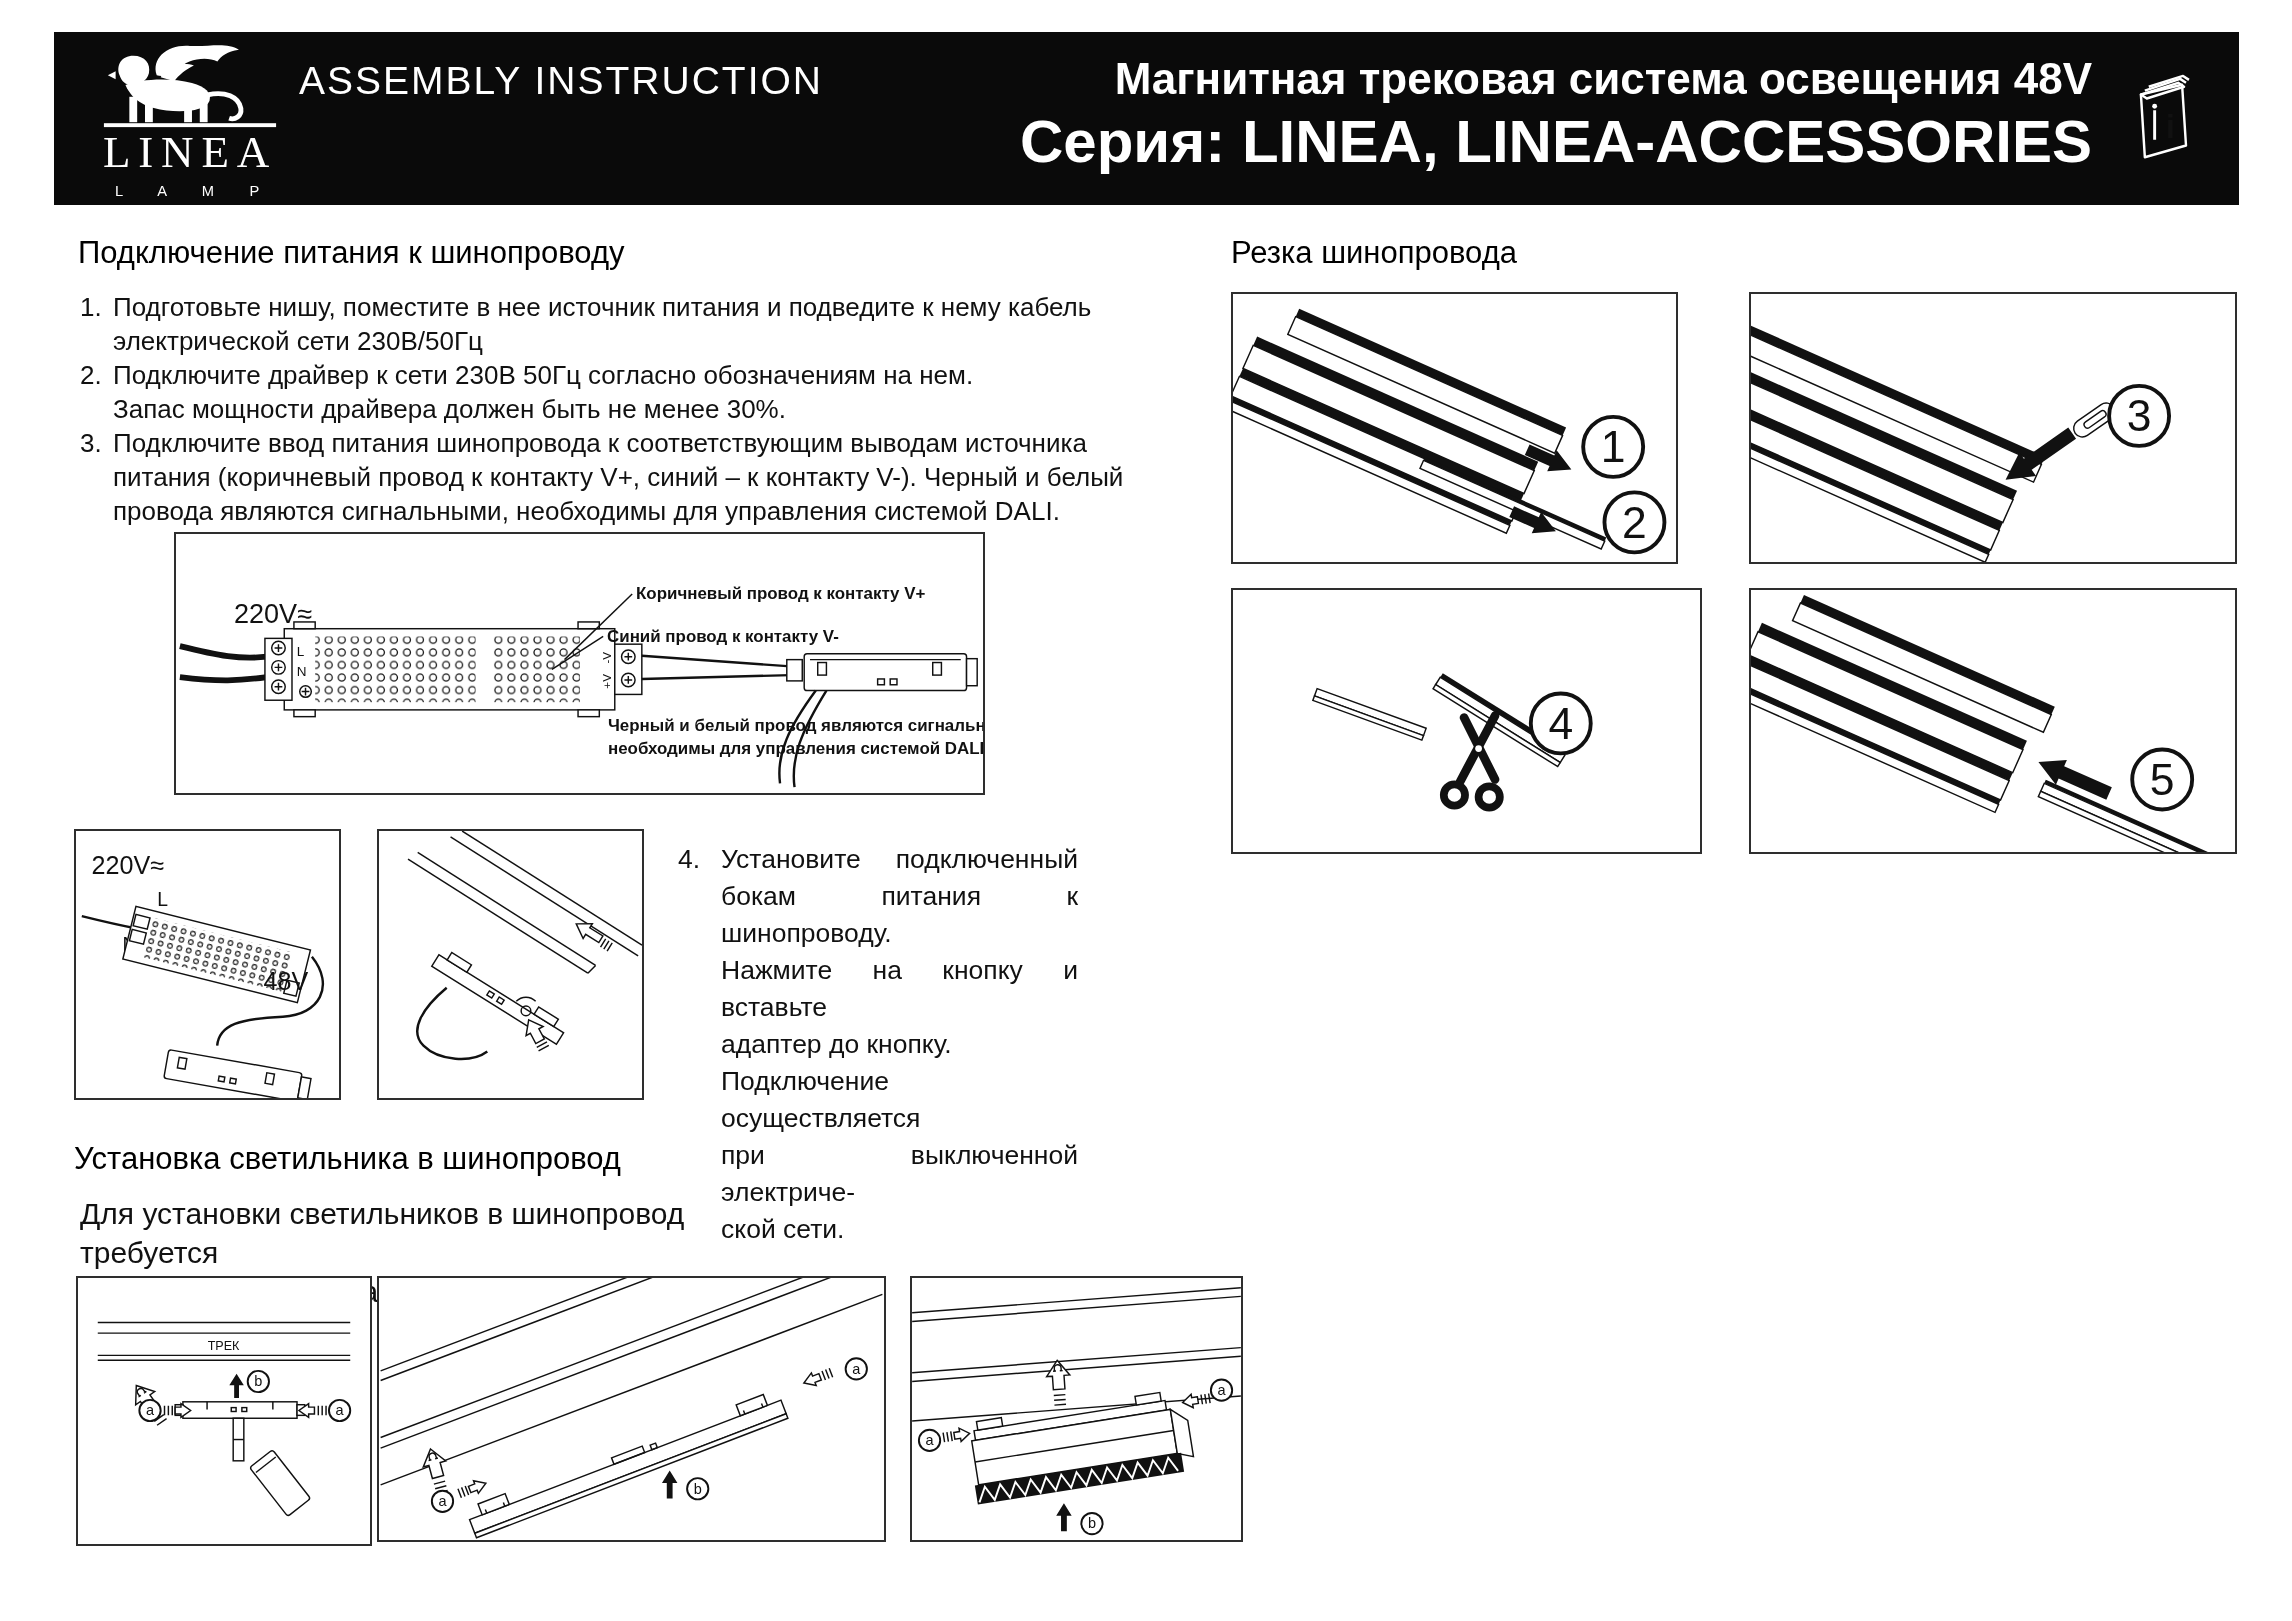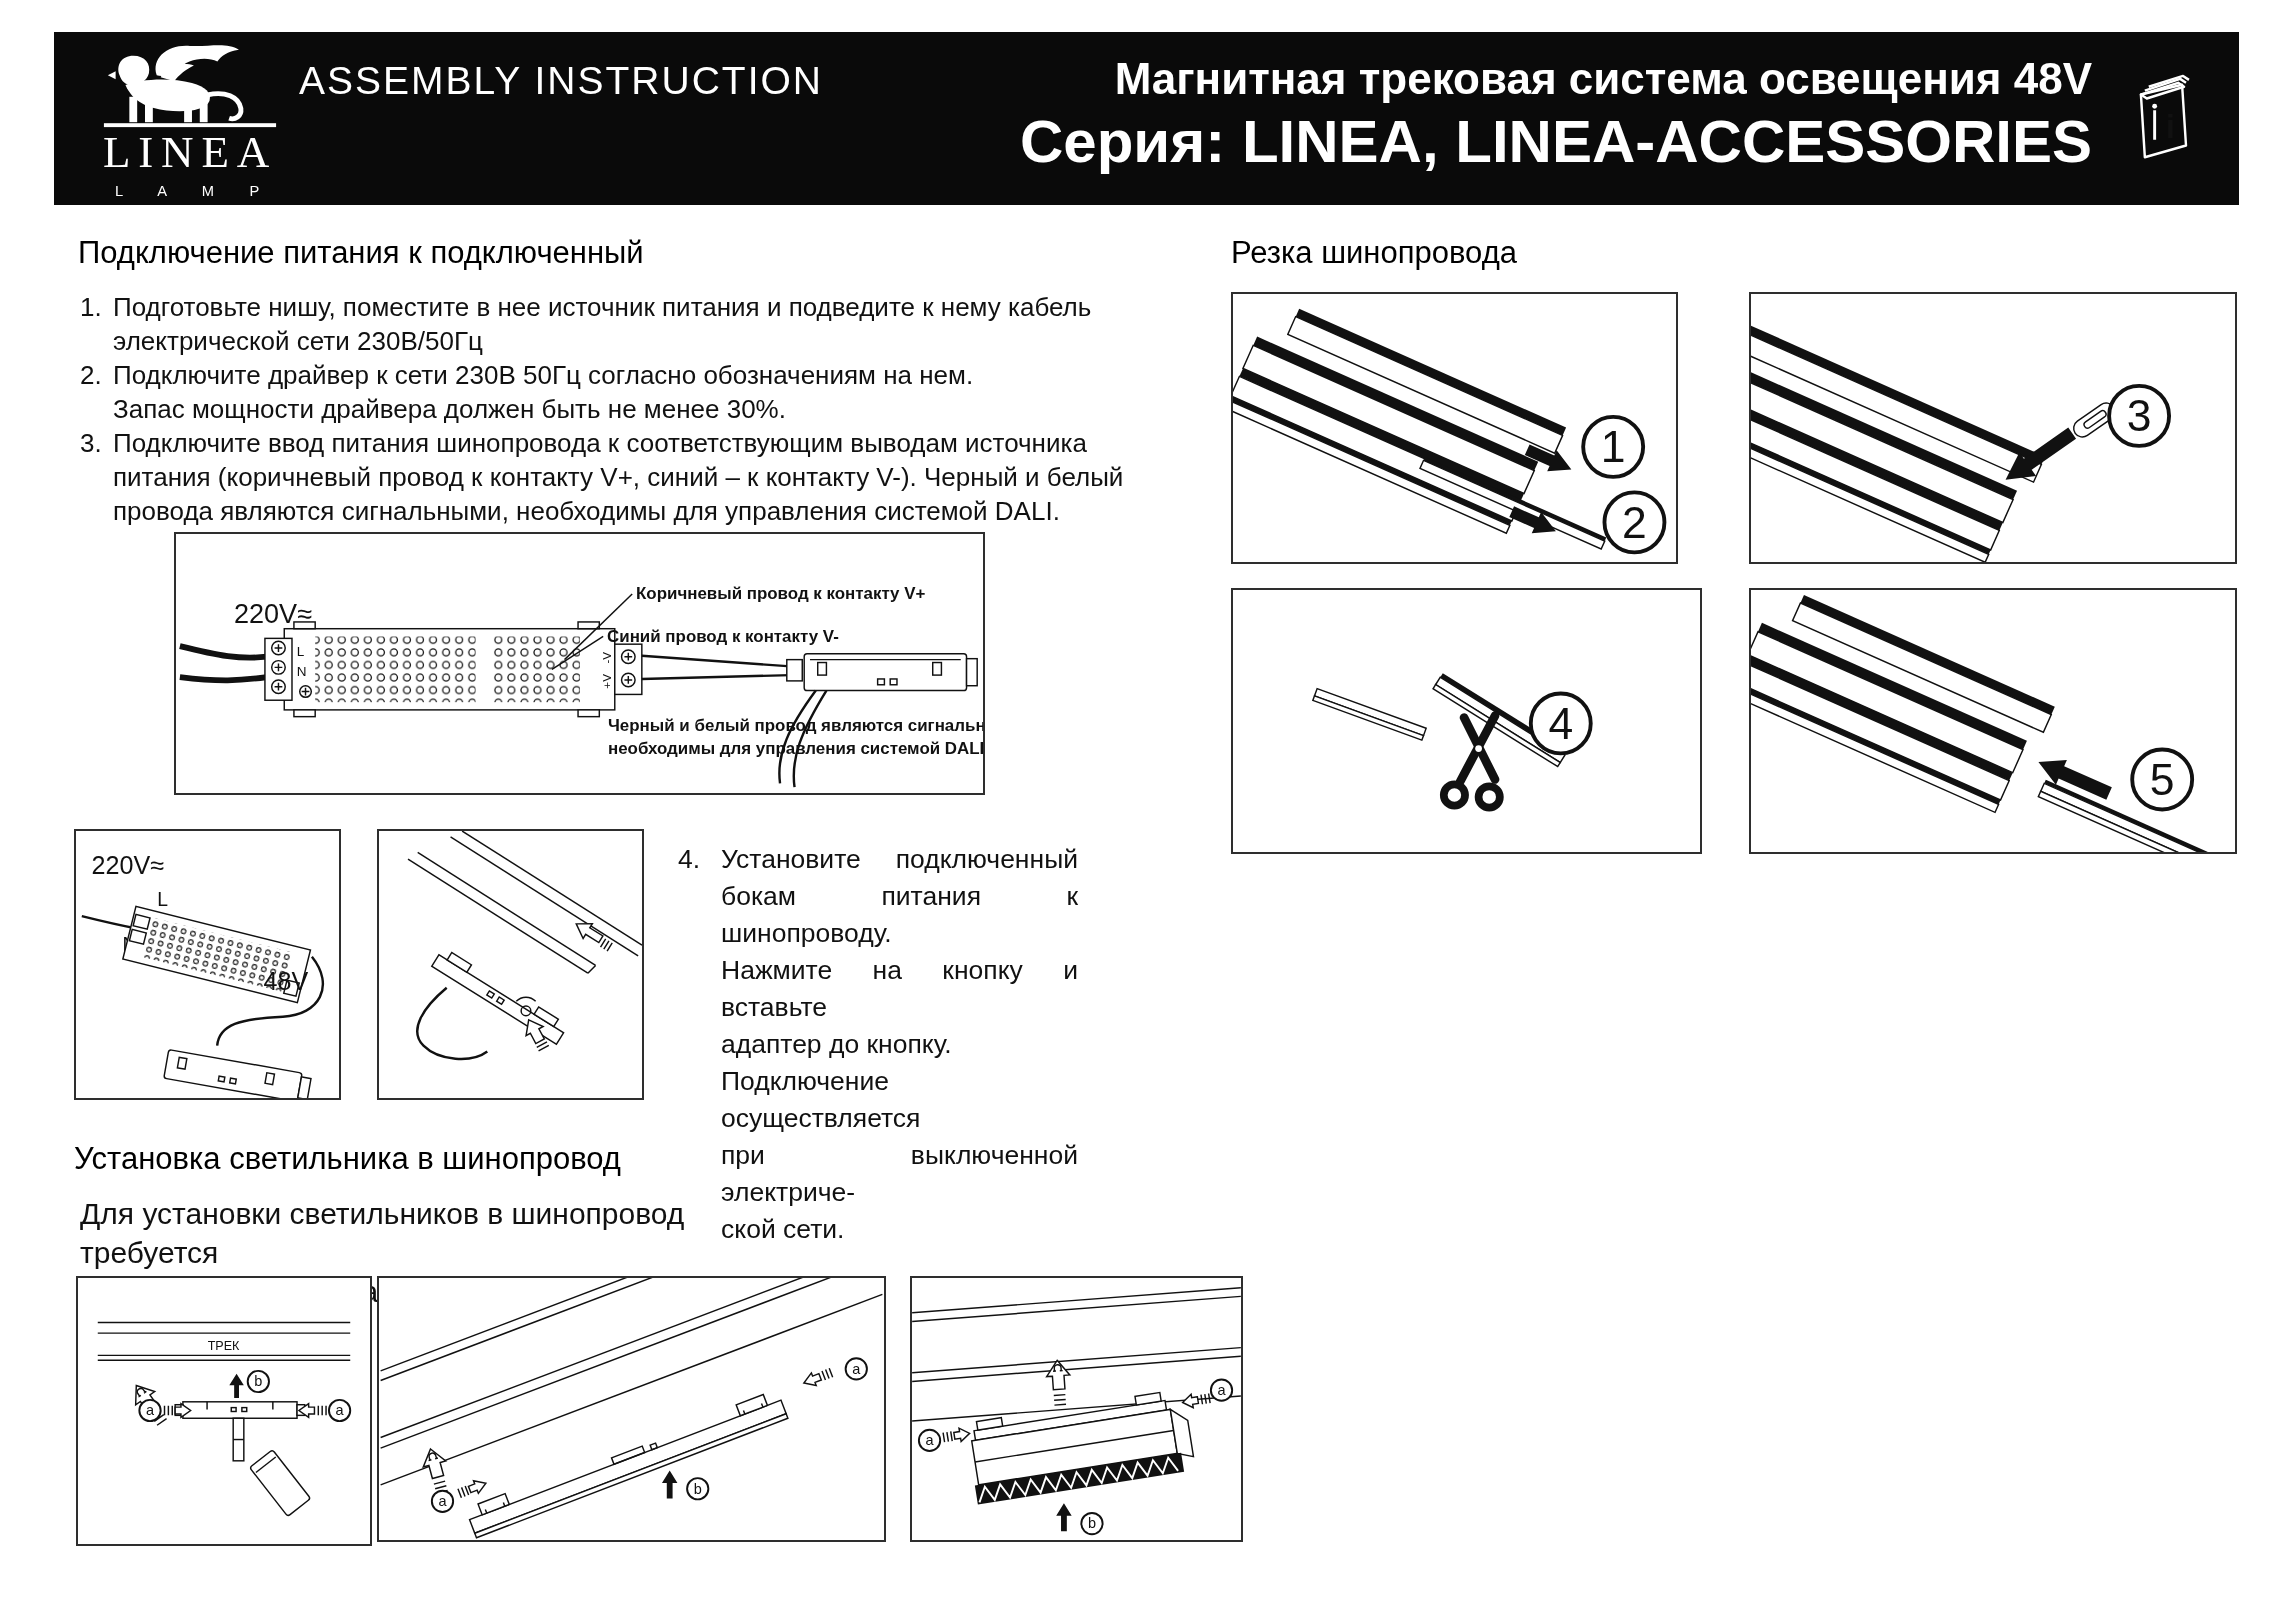--- a/index.html
+++ b/index.html
@@ -110,21 +110,21 @@
       <path class="bw" d="M14,22 L52,10 L58,14 L20,26 Z"></path>
       <path class="bw" d="M18,18 L54,6 L60,10"></path>
       <path class="bw" d="M22,14 L57,3 L63,7"></path>
       <path class="bw" d="M14,22 L56,12 L60,74 L18,86 Z"></path>
       <path stroke="#fff" stroke-width="3" fill="none" d="M28,38 v24 M28,62 l0,6"></path>
       <circle fill="#fff" cx="28" cy="34" r="2.5"></circle>
       <text x="44" y="66" fill="#fff" font-size="34" font-weight="bold" font-family="Liberation Serif,serif" text-anchor="middle">i</text>
     </svg>
   </header>
 
-  <div class="sec-title t1">Подключение питания к подключенный</div>
+  <div class="sec-title t1">Подключение питания к шинопроводу</div>
 
   <div class="list">
     <div class="li">
       <div class="num">1.</div>
       <div class="txt">Подготовьте нишу, поместите в нее источник питания и подведите к нему кабель
 электрической сети 230В/50Гц</div>
     </div>
     <div class="li">
       <div class="num">2.</div>
       <div class="txt">Подключите драйвер к сети 230В 50Гц согласно обозначениям на нем.

